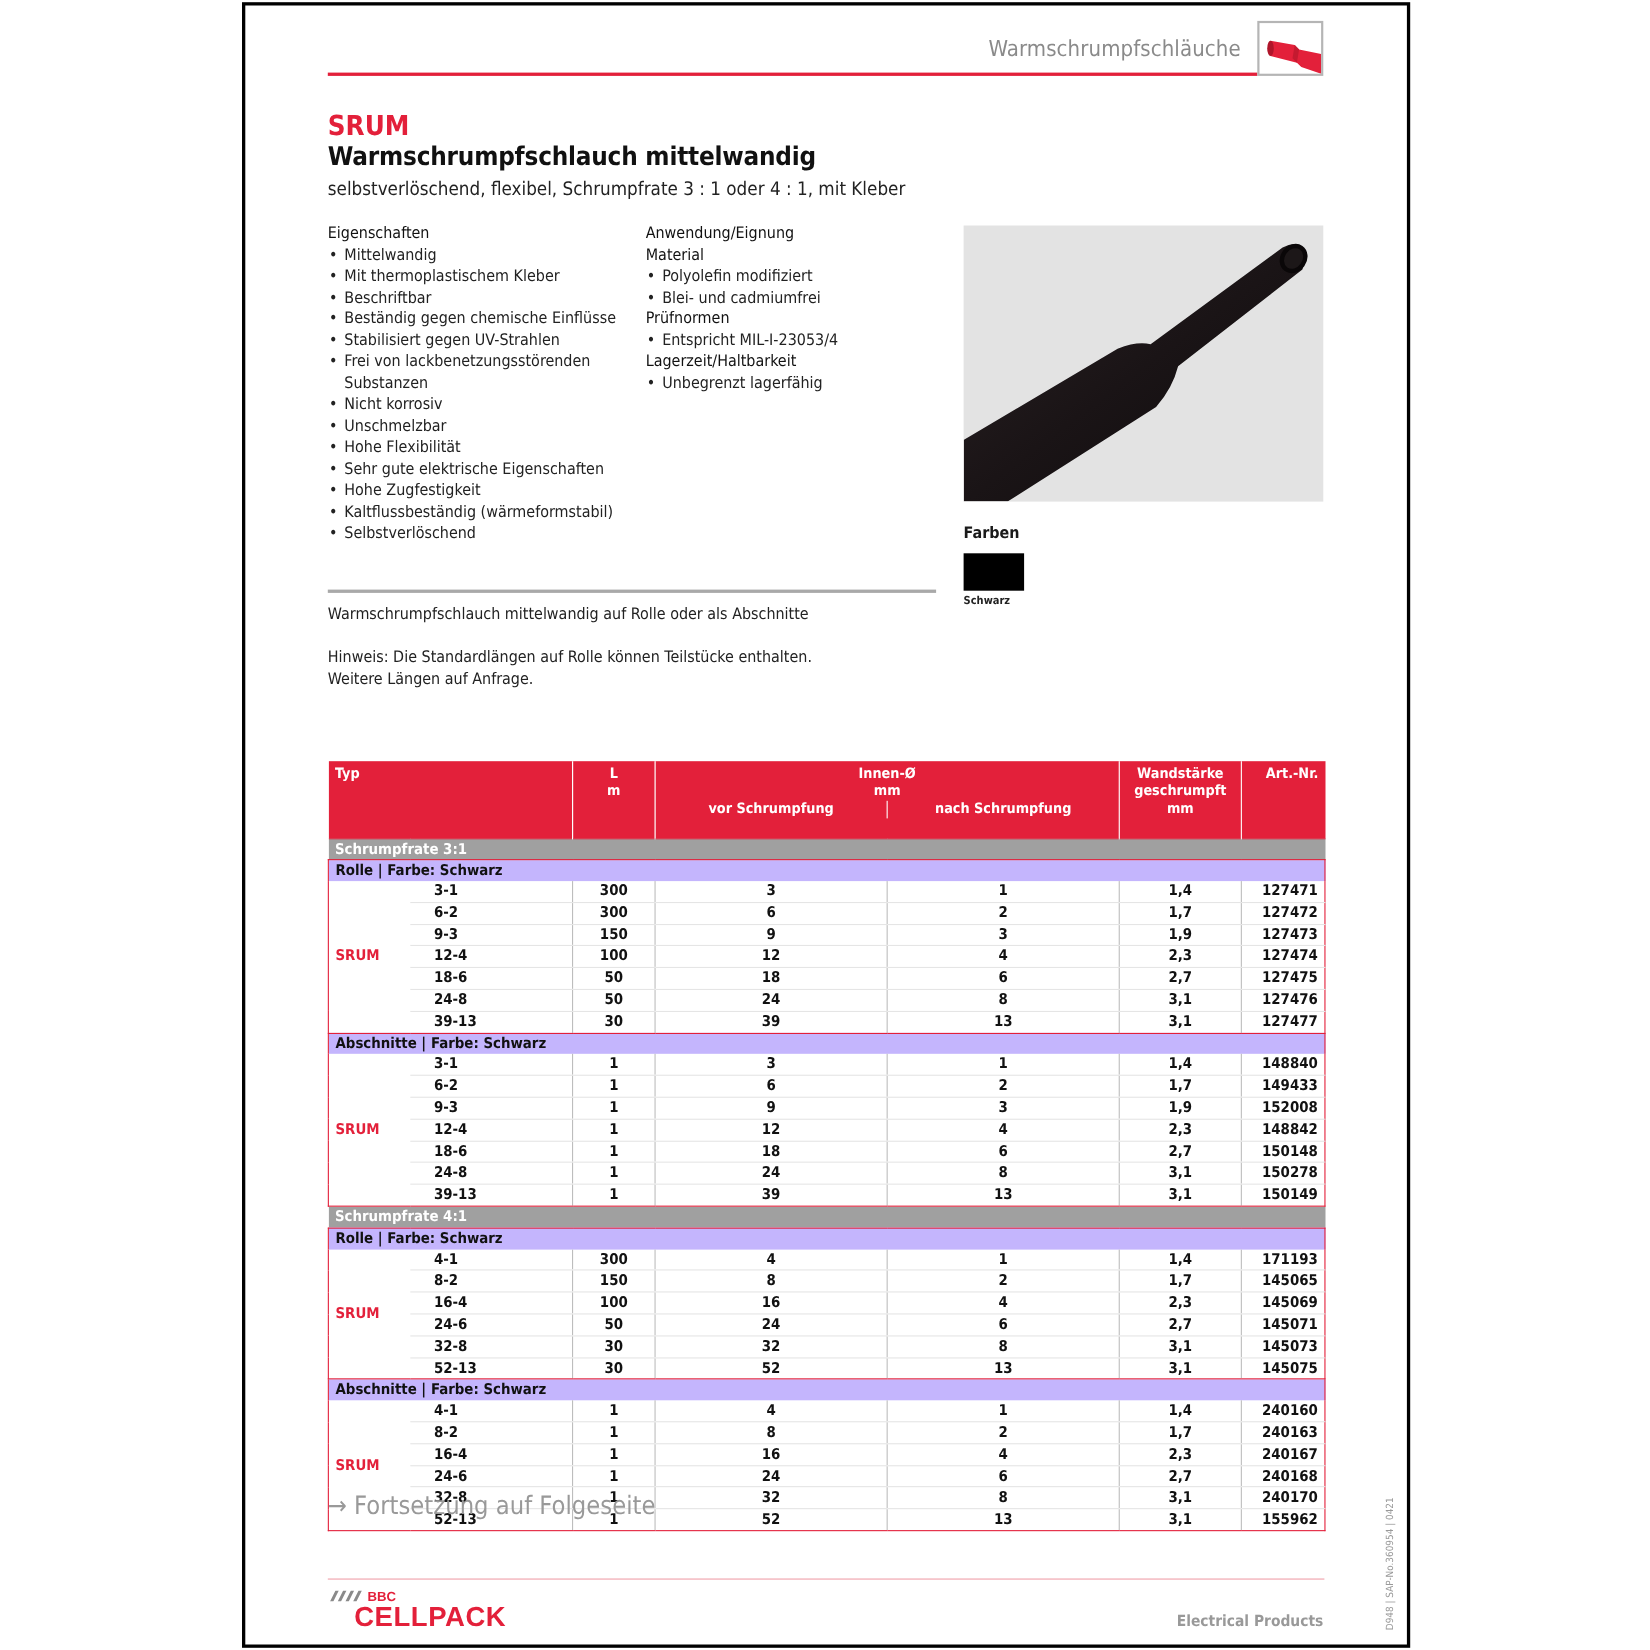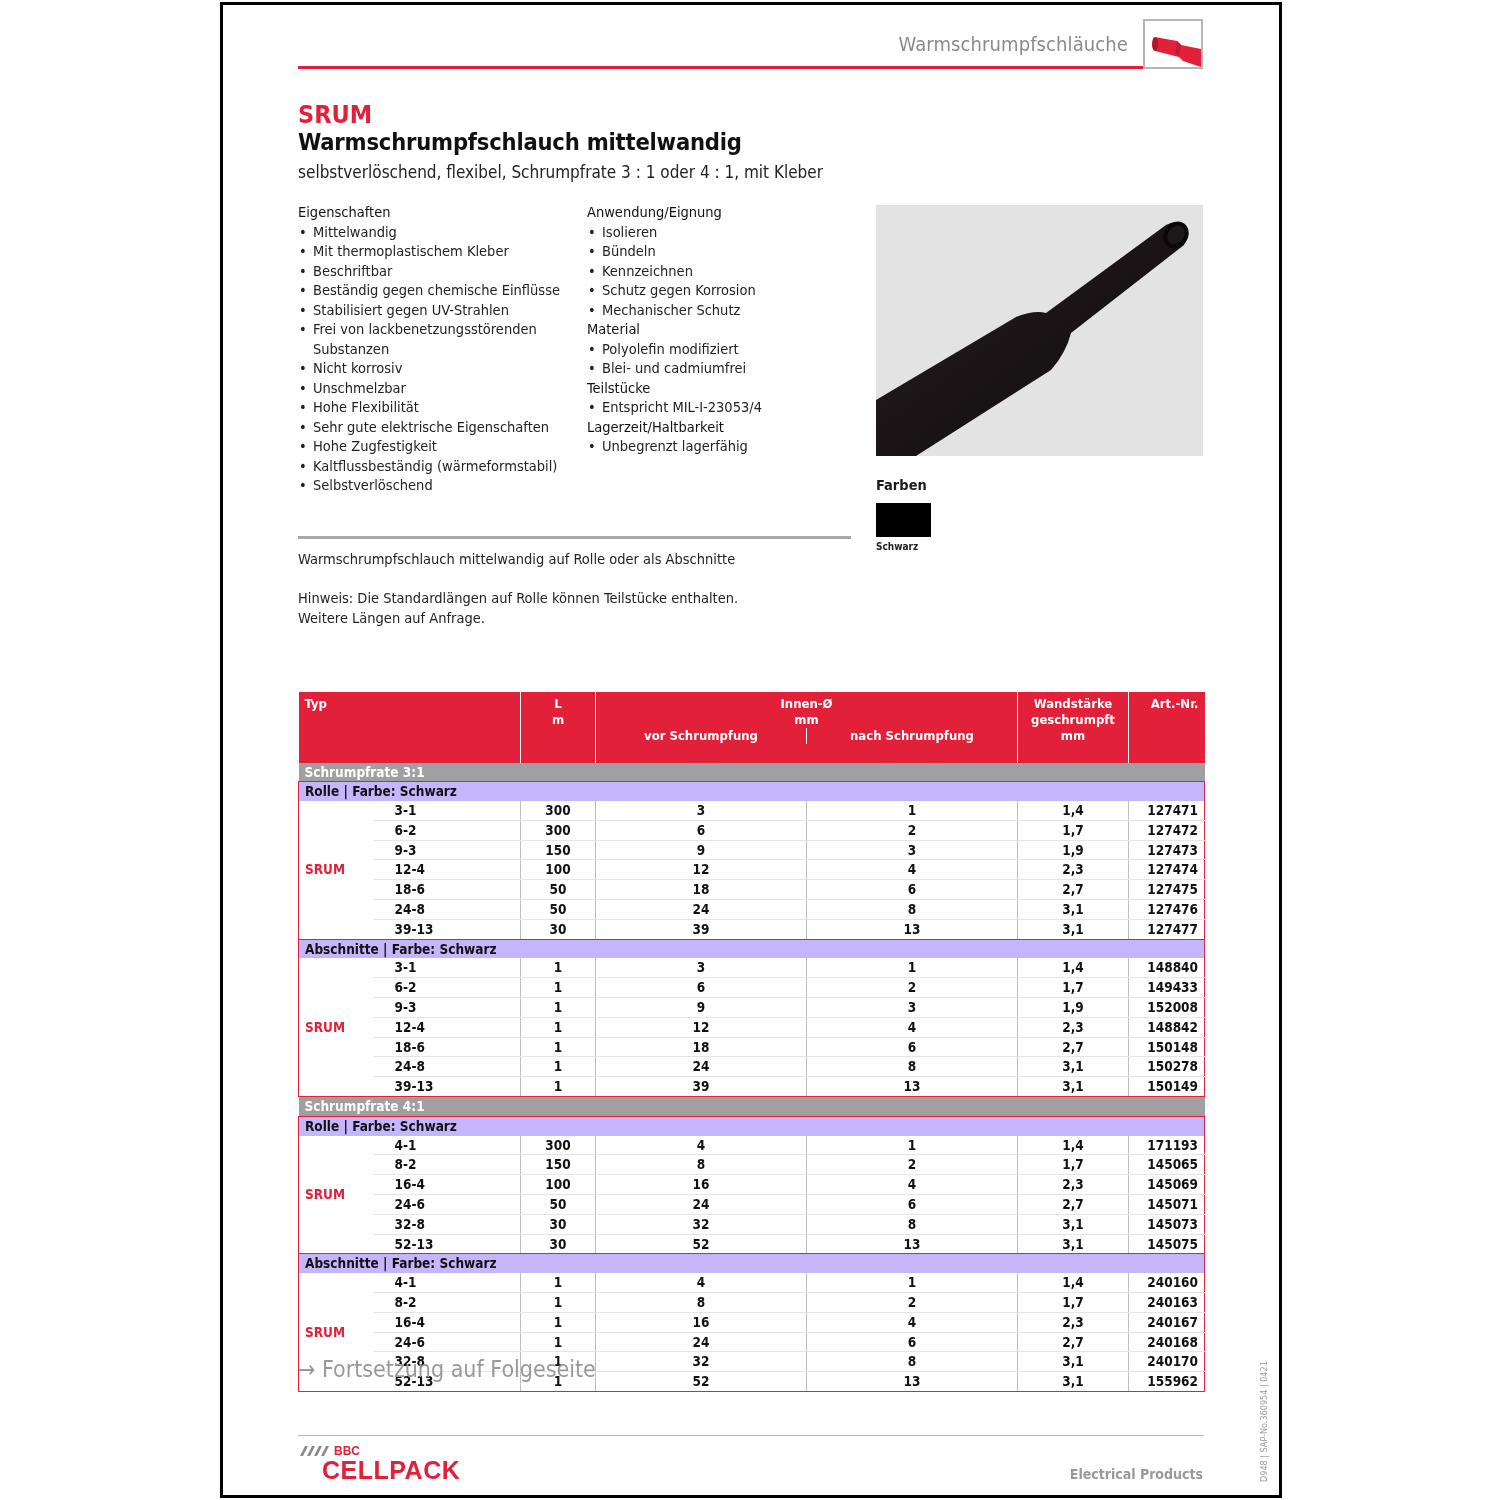--- a/index.html
+++ b/index.html
@@ -93,33 +93,26 @@
       <li>Hohe Flexibilität</li>
       <li>Sehr gute elektrische Eigenschaften</li>
       <li>Hohe Zugfestigkeit</li>
       <li>Kaltflussbeständig (wärmeformstabil)</li>
       <li>Selbstverlöschend</li>
     </ul>
 </div>
 
 <div class="col col2">
   <h4>Anwendung/Eignung</h4>
-  <ul>
-      <li>Isolieren</li>
-      <li>Bündeln</li>
-      <li>Kennzeichnen</li>
-      <li>Schutz gegen Korrosion</li>
-      <li>Mechanischer Schutz</li>
-    </ul>
   <h4>Material</h4>
   <ul>
       <li>Polyolefin modifiziert</li>
       <li>Blei- und cadmiumfrei</li>
     </ul>
-  <h4>Teilstücke</h4>
+  <h4>Prüfnormen</h4>
   <ul>
       <li>Entspricht MIL-I-23053/4</li>
     </ul>
   <h4>Lagerzeit/Haltbarkeit</h4>
   <ul>
       <li>Unbegrenzt lagerfähig</li>
     </ul>
 </div>
 
 <div class="photo">

